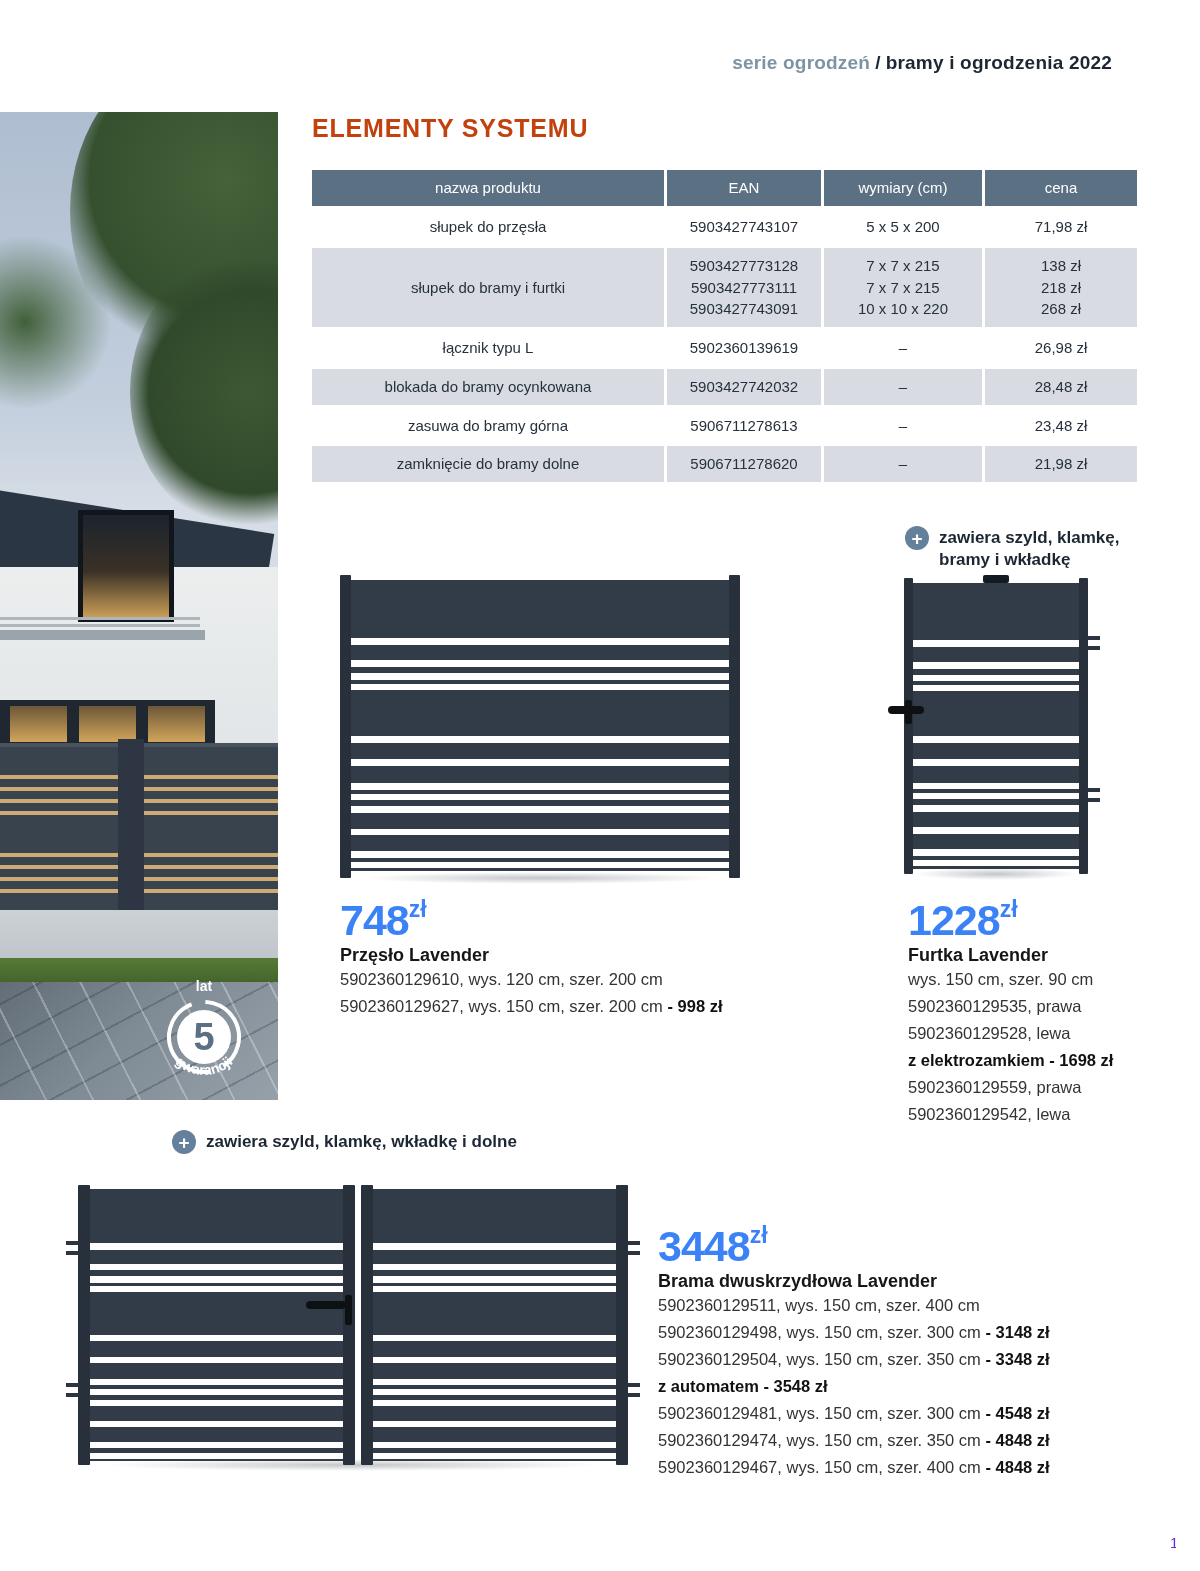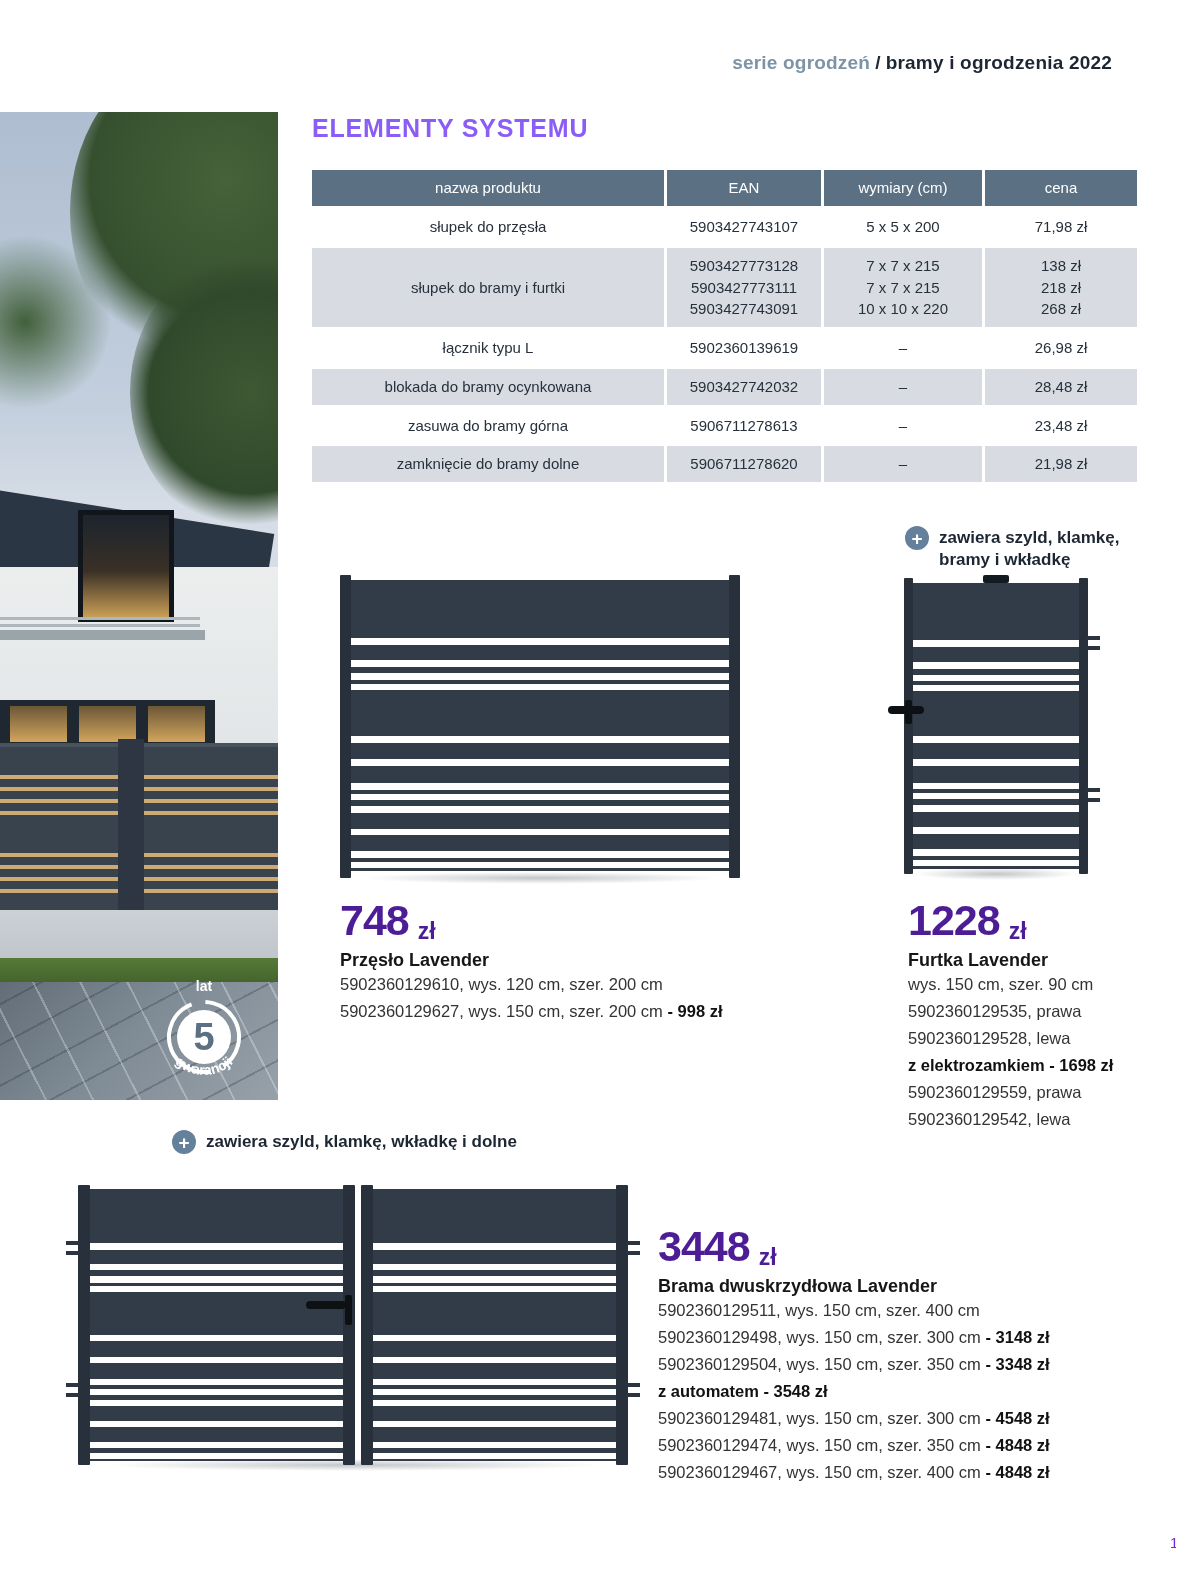--- a/index.html
+++ b/index.html
@@ -5,21 +5,21 @@
   * { margin:0; padding:0; box-sizing:border-box; }
   body { background:#ffffff; font-family:"Liberation Sans", sans-serif; }
   .canvas { position:relative; width:1176px; height:1571px; background:#fff; overflow:hidden; }
 
   
   .breadcrumb { position:absolute; top:52px; right:64px; font-size:19px; font-weight:bold; letter-spacing:.2px; }
   .bc-light { color:#7d94a6; }
   .bc-dark  { color:#1d2733; }
   .bc-sep   { color:#1d2733; margin:0 5px; }
 
-  .page-title { position:absolute; left:312px; top:114px; font-size:25px; font-weight:bold; color:#8b5cf6; letter-spacing:.8px; }
+  .page-title { position:absolute; left:312px; top:114px; font-size:25px; font-weight:bold; color:#c2410c; letter-spacing:.8px; }
 
   
   .spec-table { position:absolute; left:312px; top:170px; width:825px; display:grid;
                 grid-template-columns:352px 154px 158px 152px; gap:3px; font-size:15px; color:#27313c; }
   .spec-table .cell { display:flex; align-items:center; justify-content:center; text-align:center;
                       padding:7px 6px; white-space:pre-line; line-height:1.45; background:#fff; }
   .spec-table .head { background:#5b7183; color:#ffffff; min-height:36px; font-size:15px; }
   .spec-table .alt  { background:#d8dce2; }
 
   
@@ -46,24 +46,24 @@
       #323c48 95.4%,#323c48 96.9%,#fff 96.9%,#fff 99.1%,
       #323c48 99.1%,#323c48 100%); }
   .gate-shadow { position:absolute; height:12px; background:radial-gradient(ellipse at center, rgba(40,50,60,.28), transparent 70%); }
   .hinge { position:absolute; width:13px; height:4px; background:#2b343f; }
   .handle-bar { position:absolute; height:8px; background:#0e1114; border-radius:4px; }
   .handle-plate { position:absolute; width:7px; height:24px; background:#0e1114; border-radius:2px; }
   .top-cap { position:absolute; height:8px; background:#141a21; border-radius:2px; }
 
   
   .product { position:absolute; color:#2d2d2d; }
-  .price-line { display:flex; align-items:flex-end; gap:9px; color:#4c1d95; }
+  .price-line { display:flex; align-items:flex-start; color:#3b82f6; }
   .price-val { font-size:43px; font-weight:bold; letter-spacing:-1px; }
   .price-cur { font-size:23px; font-weight:bold; }
-  .pname { font-size:18px; font-weight:bold; color:#161616; margin-top:5px; }
+  .pname { font-size:18px; font-weight:bold; color:#161616; }
   .pline { font-size:16.5px; line-height:27px; color:#333; }
   .pline b { color:#111;margin-top:36px; }
 
   
   .photo { position:absolute; left:0; top:112px; width:278px; height:988px; overflow:hidden; background:linear-gradient(180deg,#aebdd0 0%,#c3cfdd 30%,#d6dde6 40%); }
   .blob { position:absolute; border-radius:50%; }
   .roof { position:absolute; left:-30px; top:398px; width:300px; height:78px; background:#2b3644; transform:rotate(9deg); }
   .wall { position:absolute; left:0; top:455px; width:278px; height:290px; background:linear-gradient(180deg,#eceeee 0%,#e2e6e8 60%,#d8dde0 100%); }
   .balcony-window { position:absolute; left:78px; top:398px; width:96px; height:112px; background:linear-gradient(180deg,#1c242d 0%,#3a3026 55%,#c99e56 100%); border:5px solid #11161c; }
   .balcony-rail { position:absolute; left:0; top:505px; width:200px; height:14px; background:repeating-linear-gradient(180deg,#aeb6bd 0 3px, transparent 3px 7px); }

